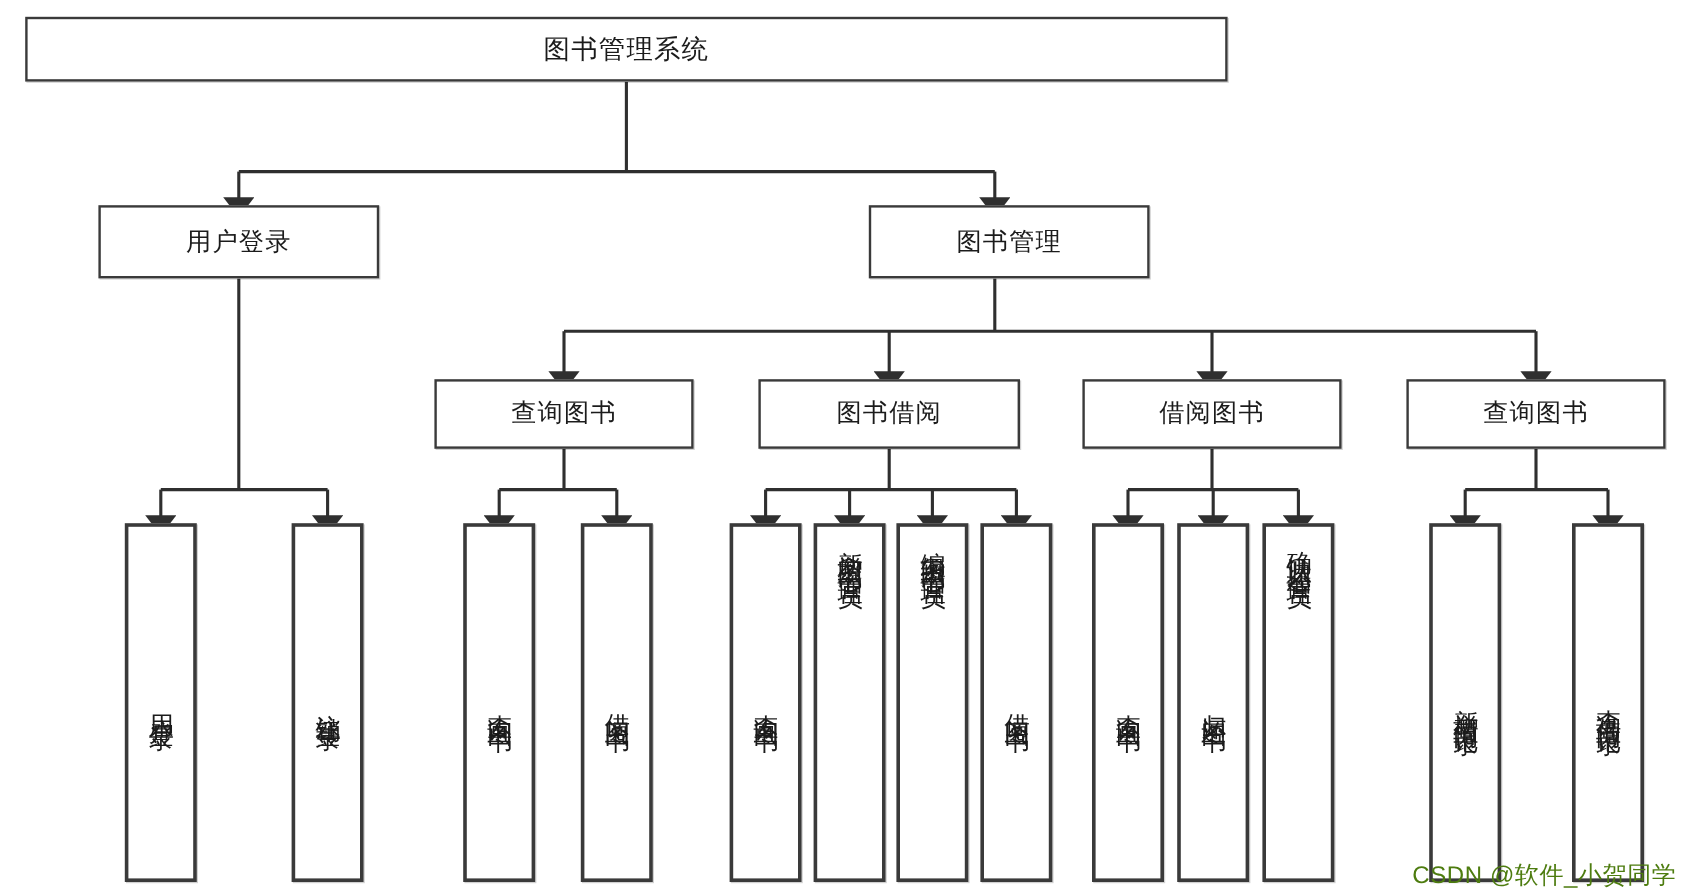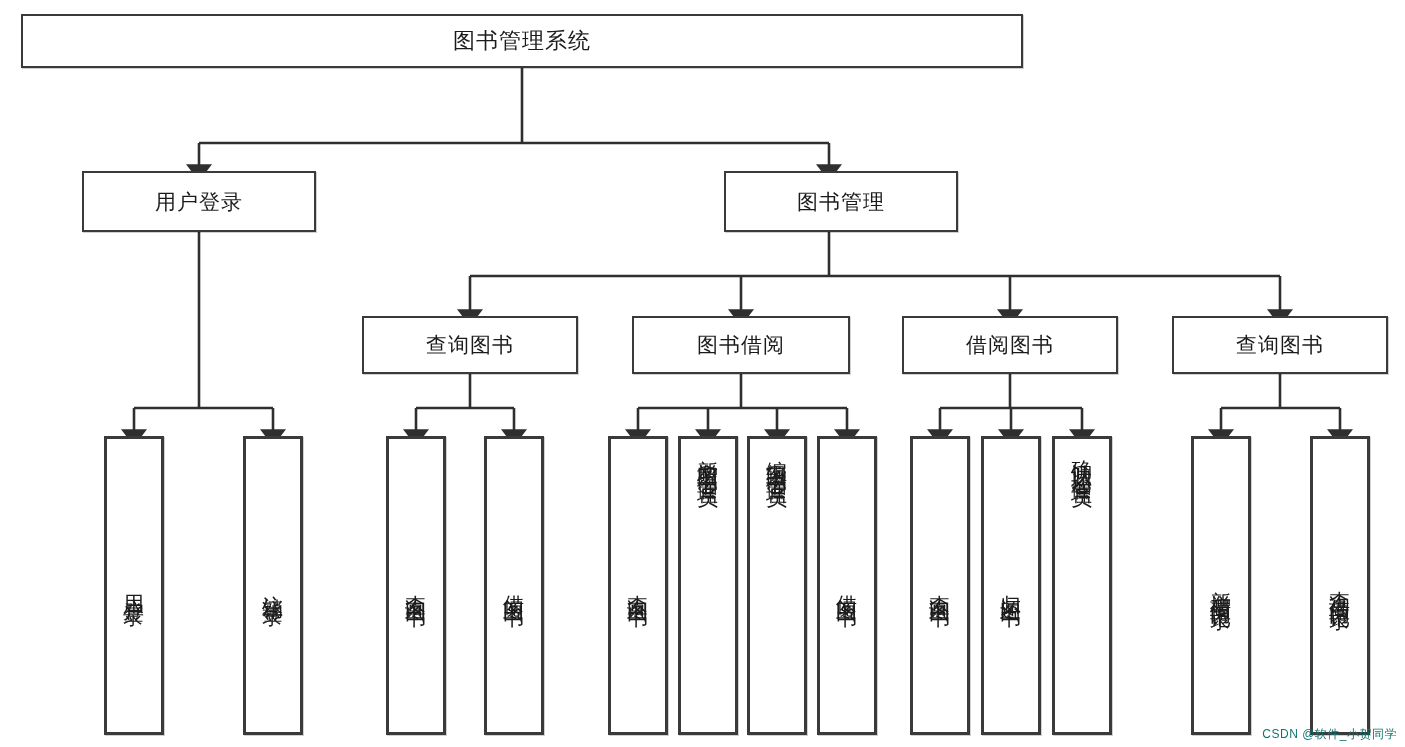--- a/index.html
+++ b/index.html
@@ -50,22 +50,22 @@
     justify-content:center;
     padding-top:4px;
     box-sizing:border-box;
   }
   .leaf-inner.centered{align-items:center;padding-top:0;}
 
   #watermark{
     position:absolute;
     right:8px;
     bottom:4px;
-    font-size:12px;
-    color:#0f766e;
+    font-size:20px;
+    color:#4d7c0f;
     letter-spacing:.5px;
     white-space:nowrap;
     pointer-events:none;
   }
 </style>
 </head>
 <body>
 
 <div id="diagram-root">
   <svg class="canvas" viewBox="0 0 1405 747">

